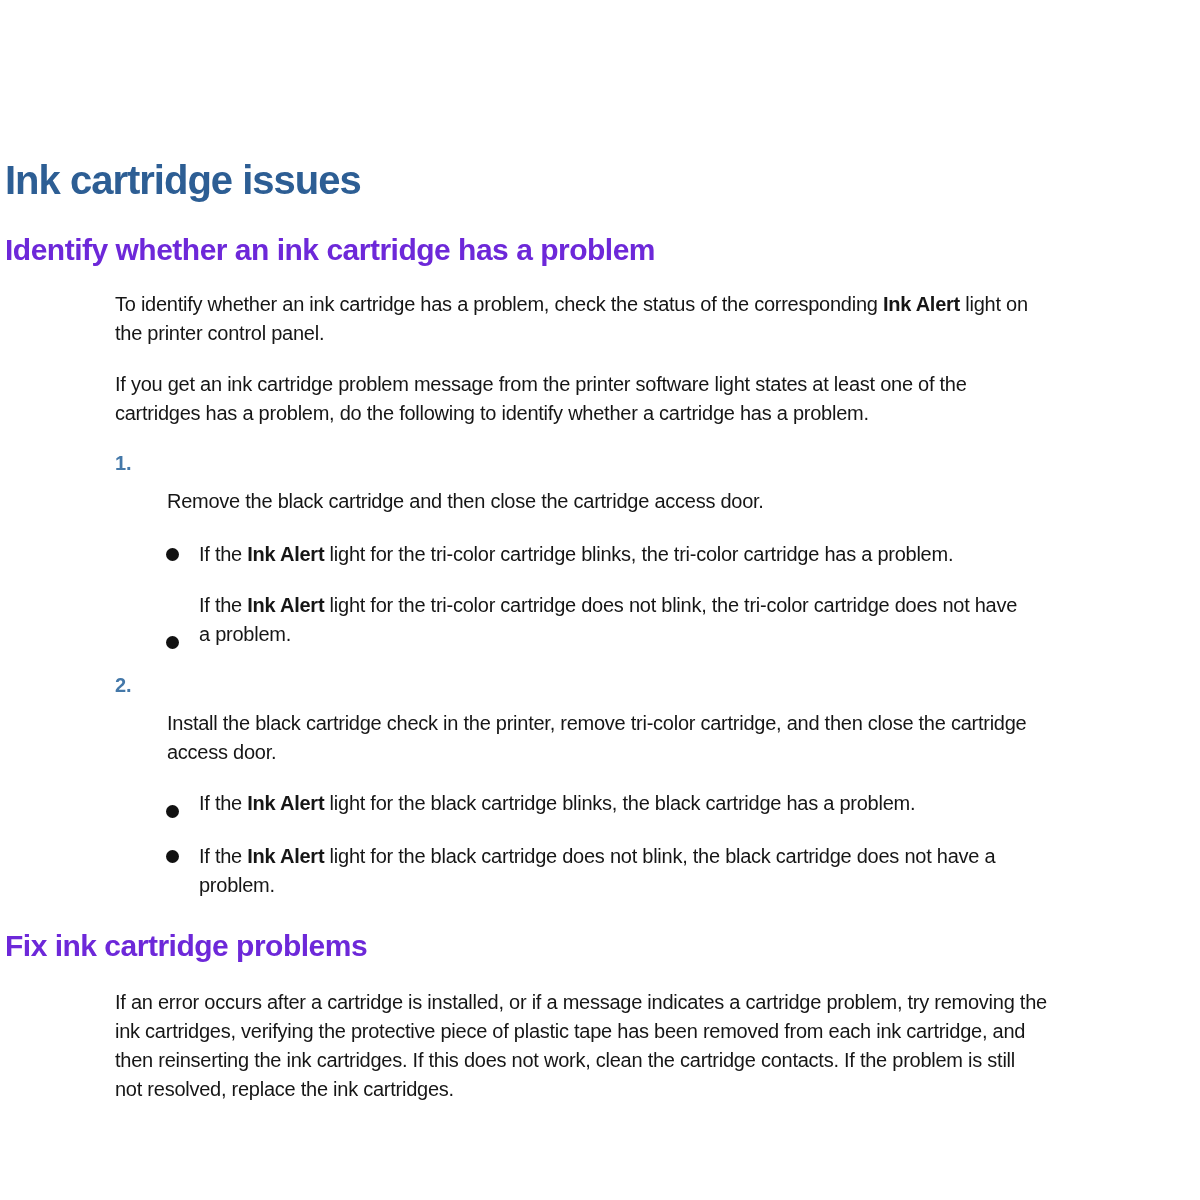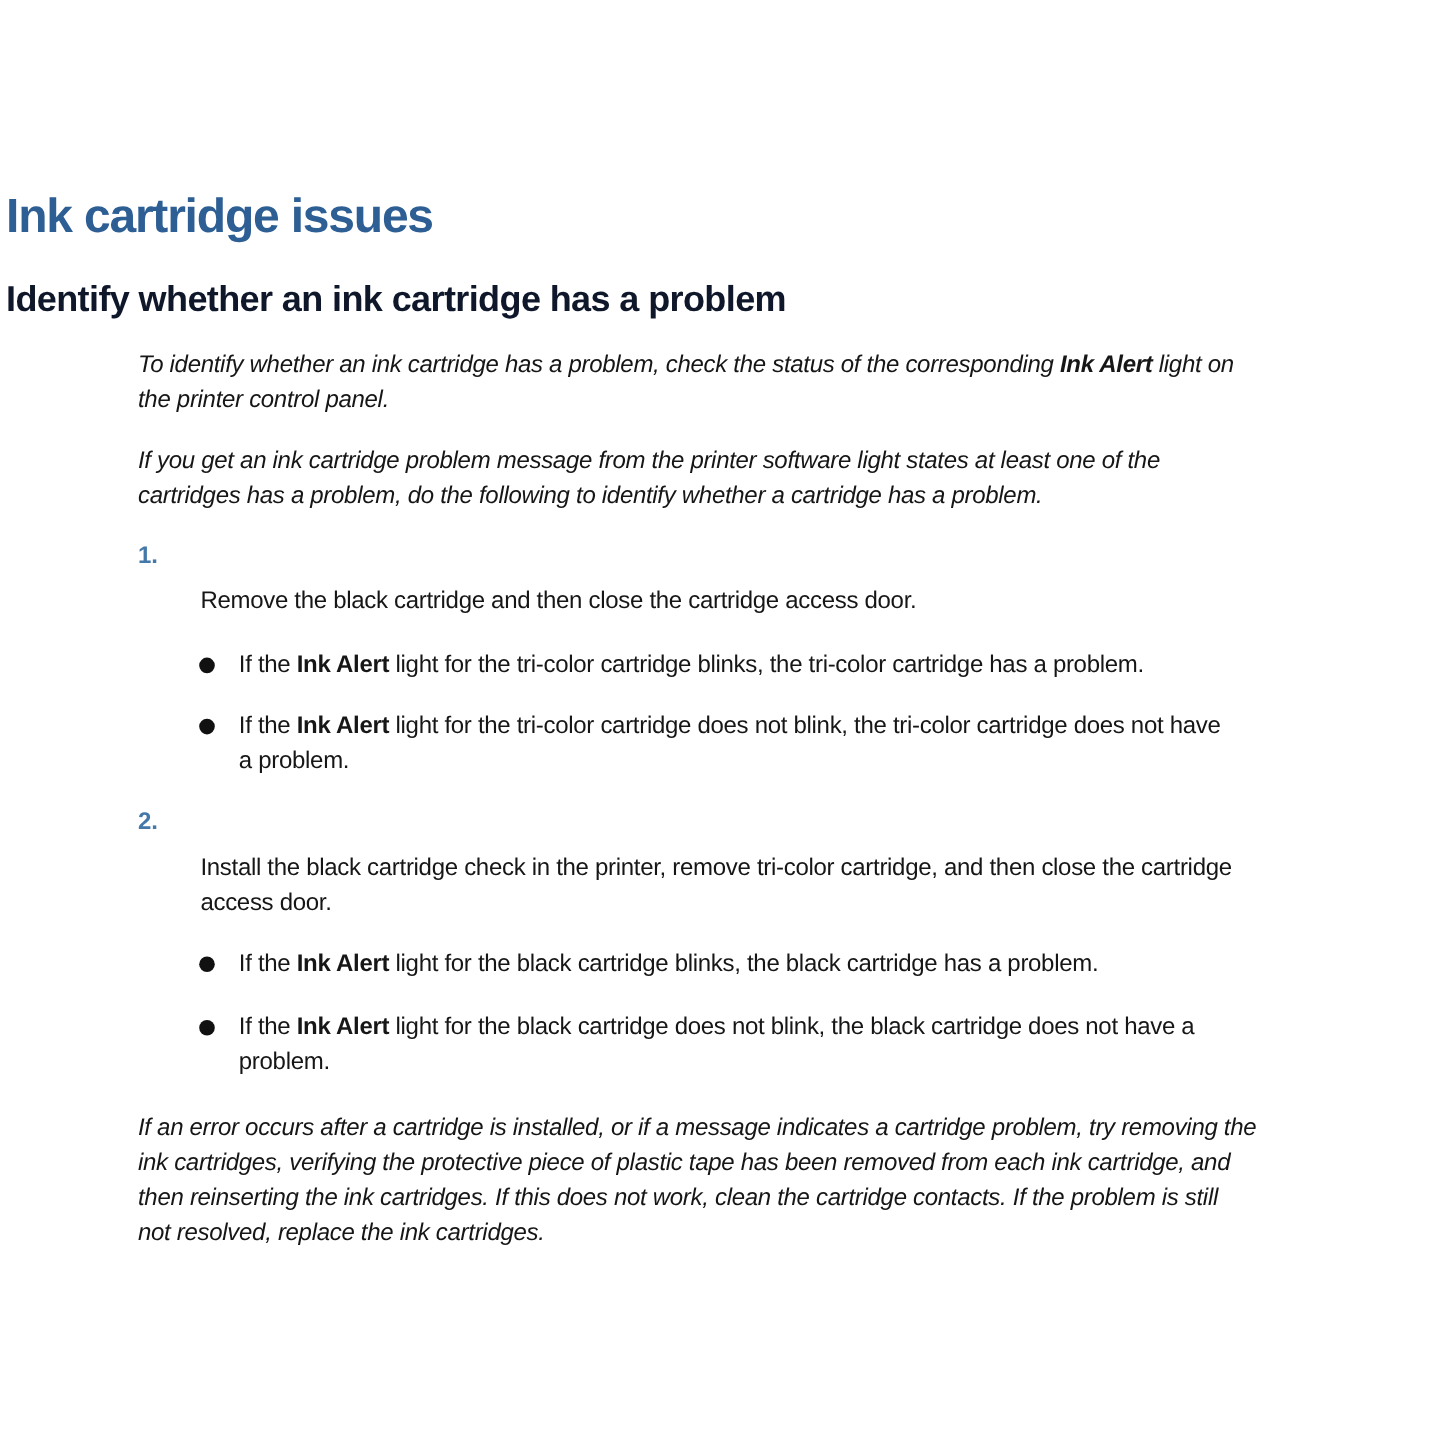--- a/index.html
+++ b/index.html
@@ -25,34 +25,33 @@
     font-weight: bold;
     letter-spacing: -1px;
     color: #2d5e94;
   }
   h2.section-heading {
     margin: 32px 0 0 5px;
     font-size: 30px;
     line-height: 32px;
     font-weight: bold;
     letter-spacing: -0.5px;
-    color: #0f172a;
+    color: #6d28d9;
   }
   h2.section-heading.mt30 { margin-top: 30px; }
   .body-text {
     font-size: 20px;
     line-height: 29px;
     letter-spacing: -0.25px;
     white-space: pre-line;
     color: #161616;
   }
   p.paragraph {
     margin: 22px 0 0 115px;
     max-width: 1085px;
-    font-style: italic;
   }
   p.paragraph.mt24 { margin-top: 24px; }
   p.paragraph.mt26 { margin-top: 26px; }
   .step {
     display: flex;
     margin: 21px 0 0 115px;
     max-width: 1085px;
   }
   .step.mt22 { margin-top: 22px; }
   .step-number {
@@ -61,21 +60,21 @@
     line-height: 29px;
     font-weight: bold;
     color: #4478a9;
   }
   .step-body { flex: 1; margin-top: 38px; }
   .bullet {
     display: flex;
     margin: 24px 0 0 166px;
     max-width: 1034px;
   }
-  .bullet.mt22 { margin-top: 22px; }
+  .bullet.mt22 { margin-top: 22px; align-items: flex-end; }
   .bullet-dot {
     flex: 0 0 13px;
     width: 13px;
     height: 13px;
     border-radius: 50%;
     background: #111111;
     margin-top: 8px;
   }
   .bullet-body {
     flex: 1;
@@ -124,19 +123,20 @@
     <span class="bullet-dot"></span>
     <span class="bullet-body body-text"><span>If the </span><b class="bold-run">Ink Alert</b><span> light for the black cartridge blinks, the black cartridge has a problem.</span></span>
   </div>
 
   <div class="bullet">
     <span class="bullet-dot"></span>
     <span class="bullet-body body-text"><span>If the </span><b class="bold-run">Ink Alert</b><span> light for the black cartridge does not blink, the black cartridge does not have a
 problem.</span></span>
   </div>
 
+  <h2 class="section-heading mt30">Fix ink cartridge problems</h2>
 
   <p class="paragraph body-text mt26">If an error occurs after a cartridge is installed, or if a message indicates a cartridge problem, try removing the
 ink cartridges, verifying the protective piece of plastic tape has been removed from each ink cartridge, and
 then reinserting the ink cartridges. If this does not work, clean the cartridge contacts. If the problem is still
 not resolved, replace the ink cartridges.</p>
 
 </div>
 
 </body></html>

